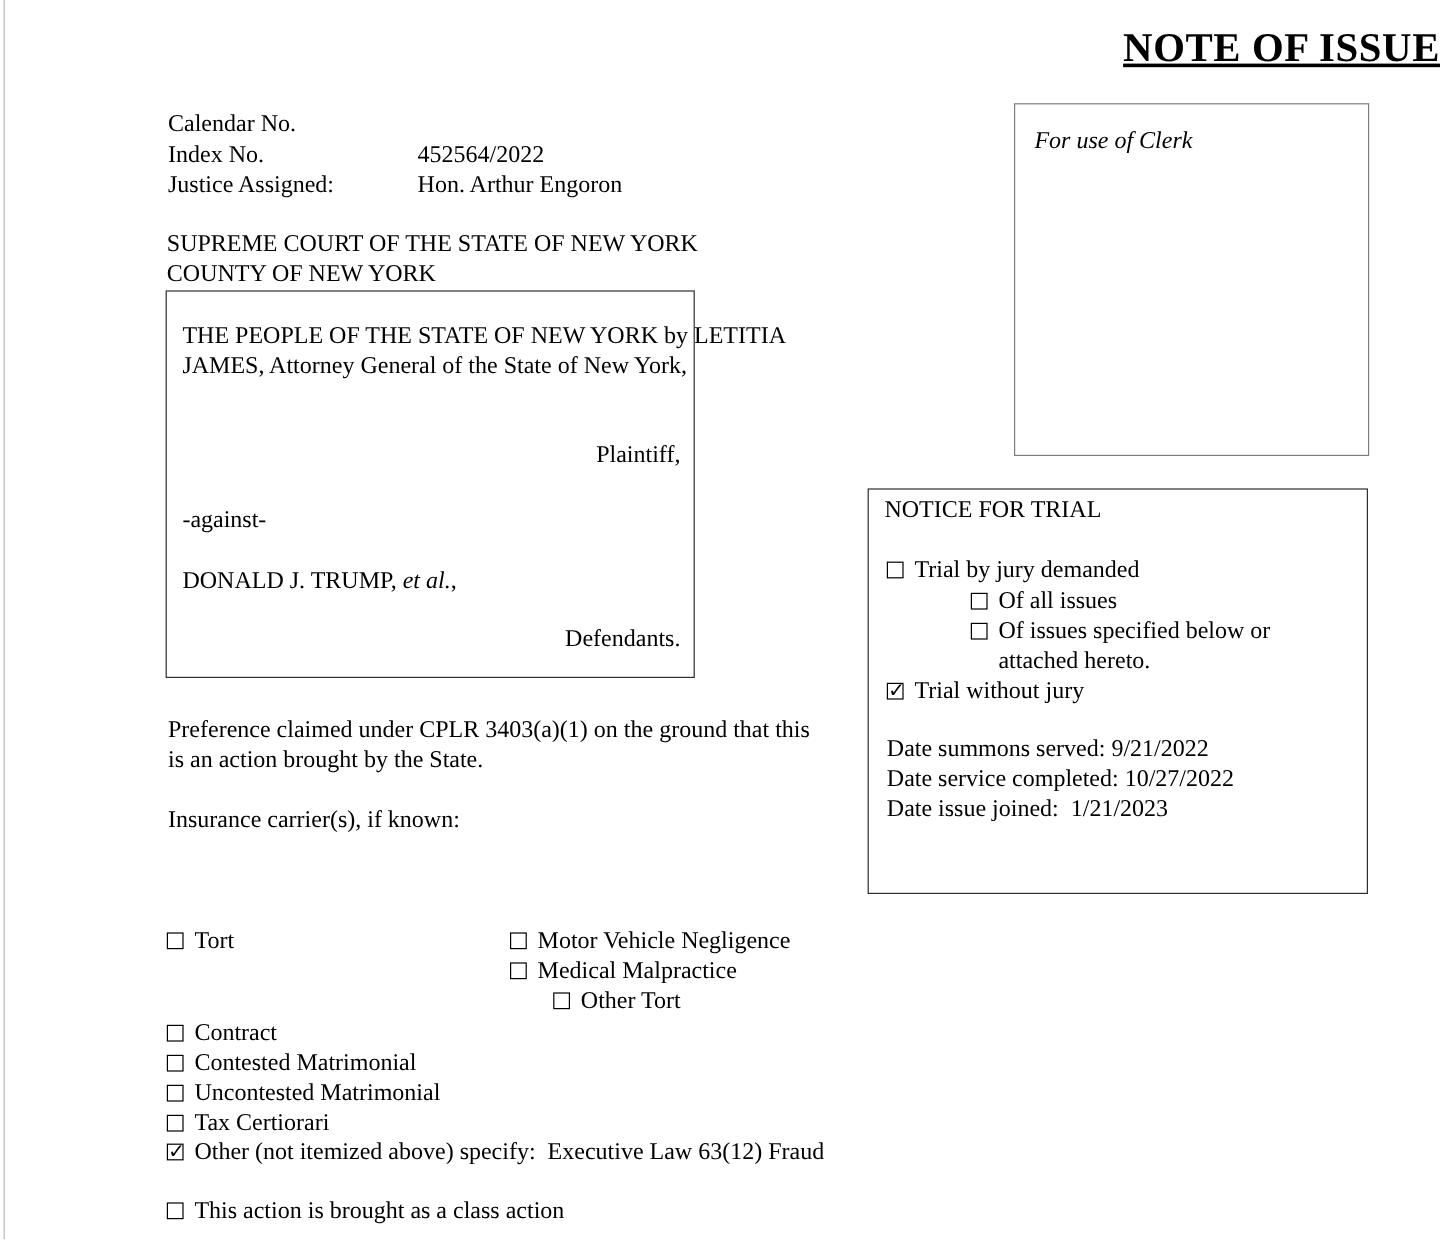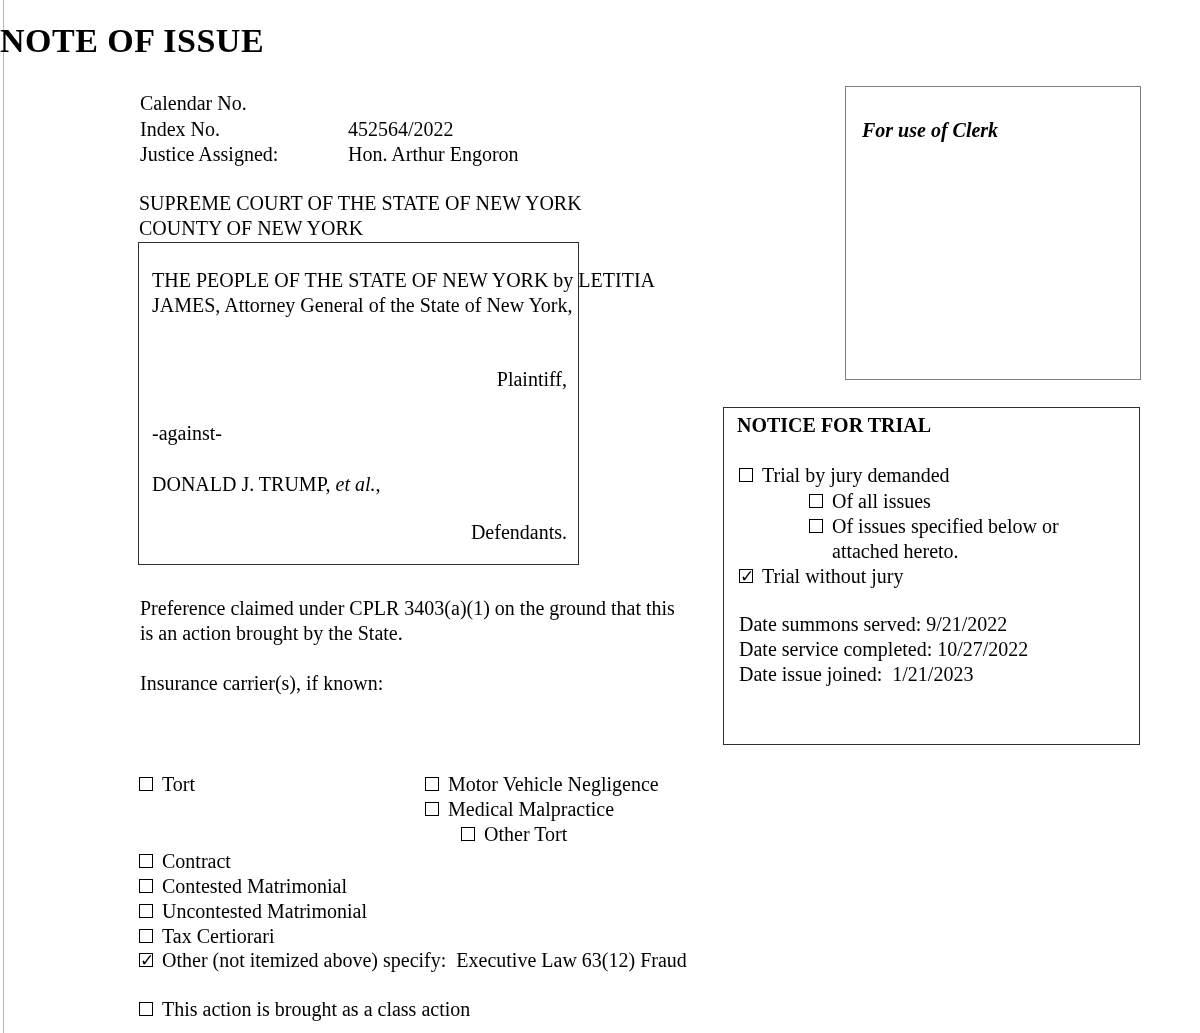--- a/index.html
+++ b/index.html
@@ -18,42 +18,42 @@
   .pre { white-space: pre-wrap; }
   .page-edge {
     position: absolute;
     left: 3px; top: 0; width: 1px; height: 1033px;
     background: #b8b8b8;
   }
   .doc-title {
     position: absolute;
     top: 22px; left: 0; width: 100%;
     margin: 0;
-    text-align: left;
+    text-align: right;
     font-size: 34px;
     line-height: 38px;
     font-weight: 700;
     letter-spacing: 0.5px;
-  }
-  .bold { font-weight: 700; }
+    text-decoration: underline;
+  }
+  .bold { font-weight: 400; }
   .it { font-style: italic; }
   .right { text-align: right; }
 
   .clerk-box {
     position: absolute;
     left: 845px; top: 86px;
     width: 296px; height: 294px;
     border: 1px solid #7d7d7d;
     box-sizing: border-box;
   }
   .clerk-label {
     position: absolute;
-    left: 16px; top: 31px;
+    left: 16px; top: 18px;
     font-style: italic;
-    font-weight: bold;
   }
 
   .caption-box {
     position: absolute;
     left: 138px; top: 242px;
     width: 441px; height: 323px;
     border: 1.5px solid #2e2e2e;
     box-sizing: border-box;
   }
   .notice-box {

